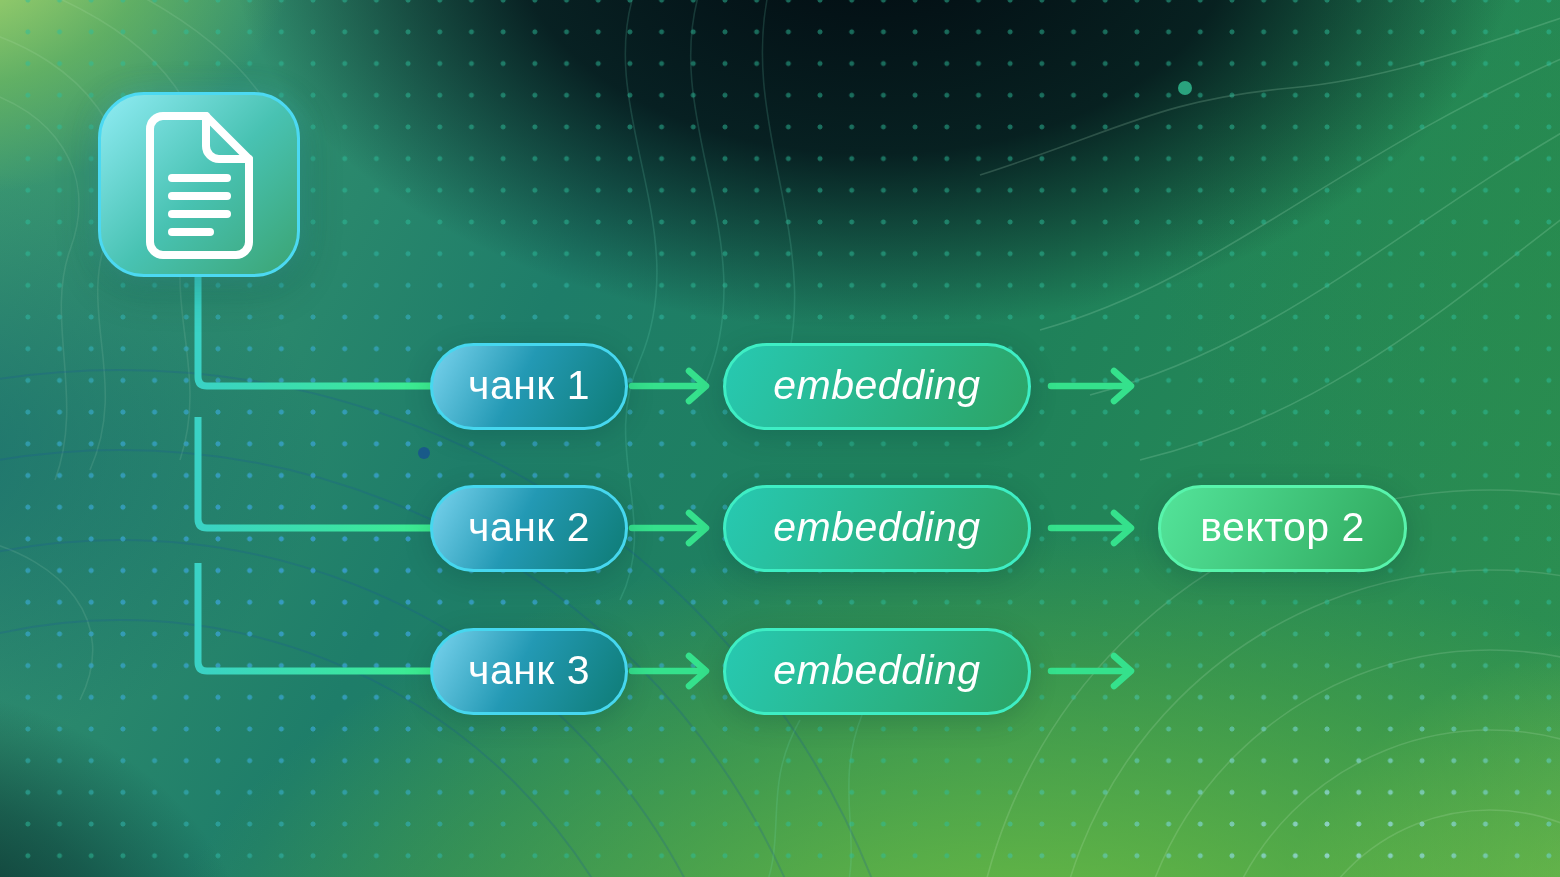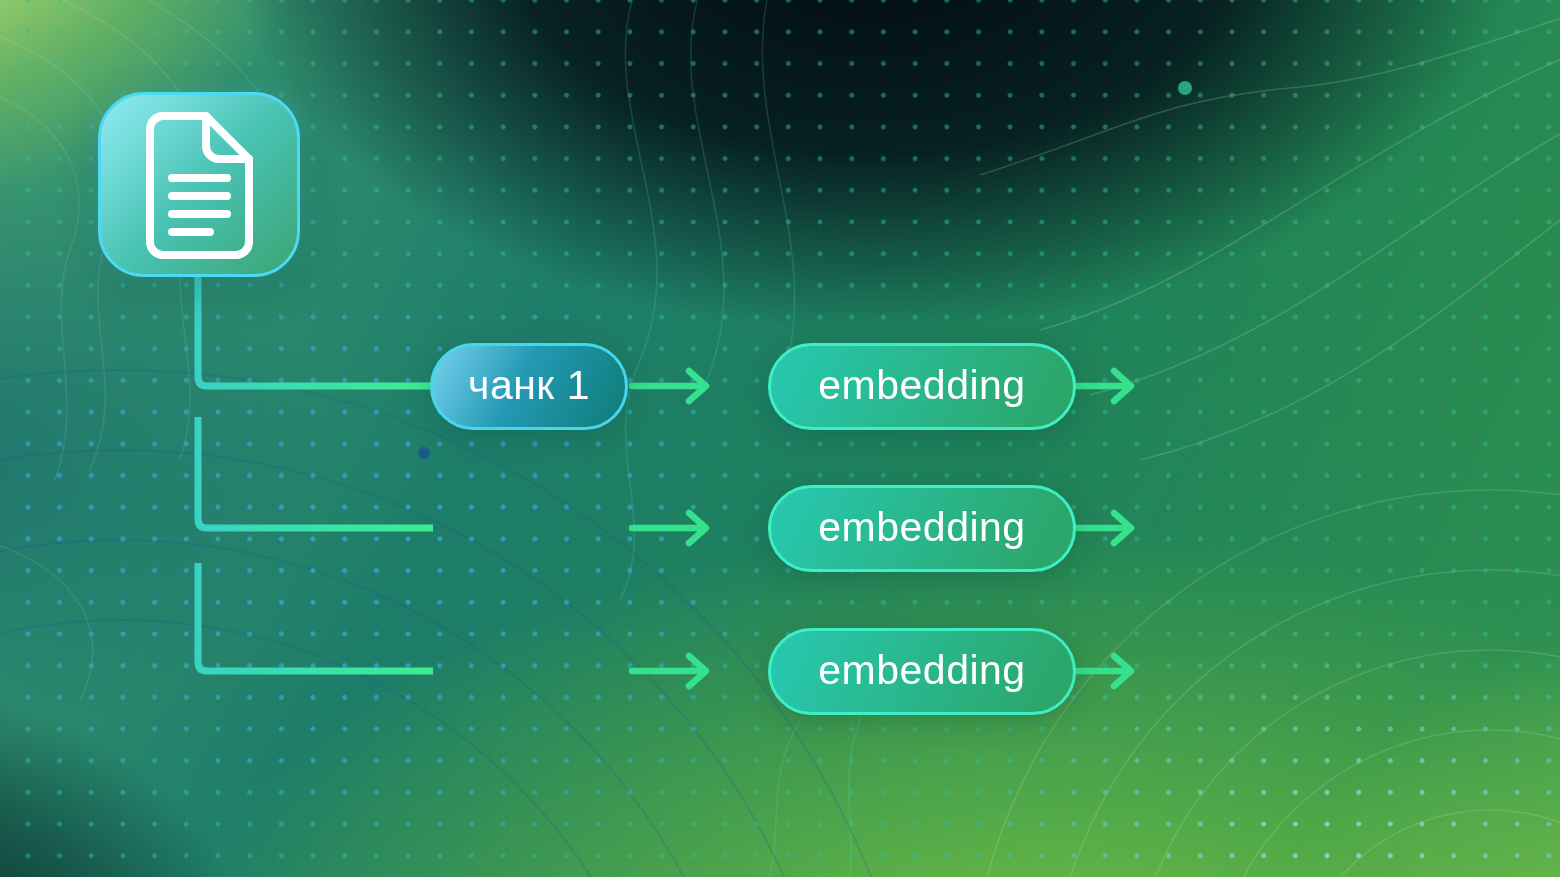--- a/index.html
+++ b/index.html
@@ -42,23 +42,24 @@
     color:#ffffff; font-size:41px; letter-spacing:0.5px;
     box-shadow:0 6px 28px rgba(0,46,52,0.20);
   }
   .pill span { transform:translateY(-1px); }
   .chunk {
     left:430px; width:198px;
     border:3px solid var(--chunk-border);
     background:linear-gradient(118deg, var(--chunk-fill-1) 0%, var(--chunk-fill-2) 45%, var(--chunk-fill-3) 100%);
   }
   .embedding {
-    left:768px; width:308px;
+    left:723px; width:308px;
     border:3px solid var(--embedding-border);
     background:linear-gradient(115deg, var(--embedding-fill-1) 0%, var(--embedding-fill-2) 100%);
+    font-style:italic;
   }
   .vector {
     left:1158px; width:249px;
     border:3px solid var(--vector-border);
     background:linear-gradient(115deg, var(--vector-fill-1) 0%, var(--vector-fill-2) 100%);
   }
   svg.overlay { position:absolute; inset:0; pointer-events:none; }
 </style>
 </head>
 <body>
@@ -158,21 +159,30 @@
     </svg>
   </div>
 
   <div class="pill chunk" style="top:343px">
     <span>чанк 1</span>
   </div>
   <div class="pill embedding" style="top:343px">
     <span>embedding</span>
   </div>
 
+  <div class="pill chunk" style="top:485px">
+    <span>чанк 2</span>
+  </div>
   <div class="pill embedding" style="top:485px">
     <span>embedding</span>
   </div>
+  <div class="pill vector" style="top:485px">
+    <span>вектор 2</span>
+  </div>
 
+  <div class="pill chunk" style="top:628px">
+    <span>чанк 3</span>
+  </div>
   <div class="pill embedding" style="top:628px">
     <span>embedding</span>
   </div>
 
 </div>
 
 </body></html>

